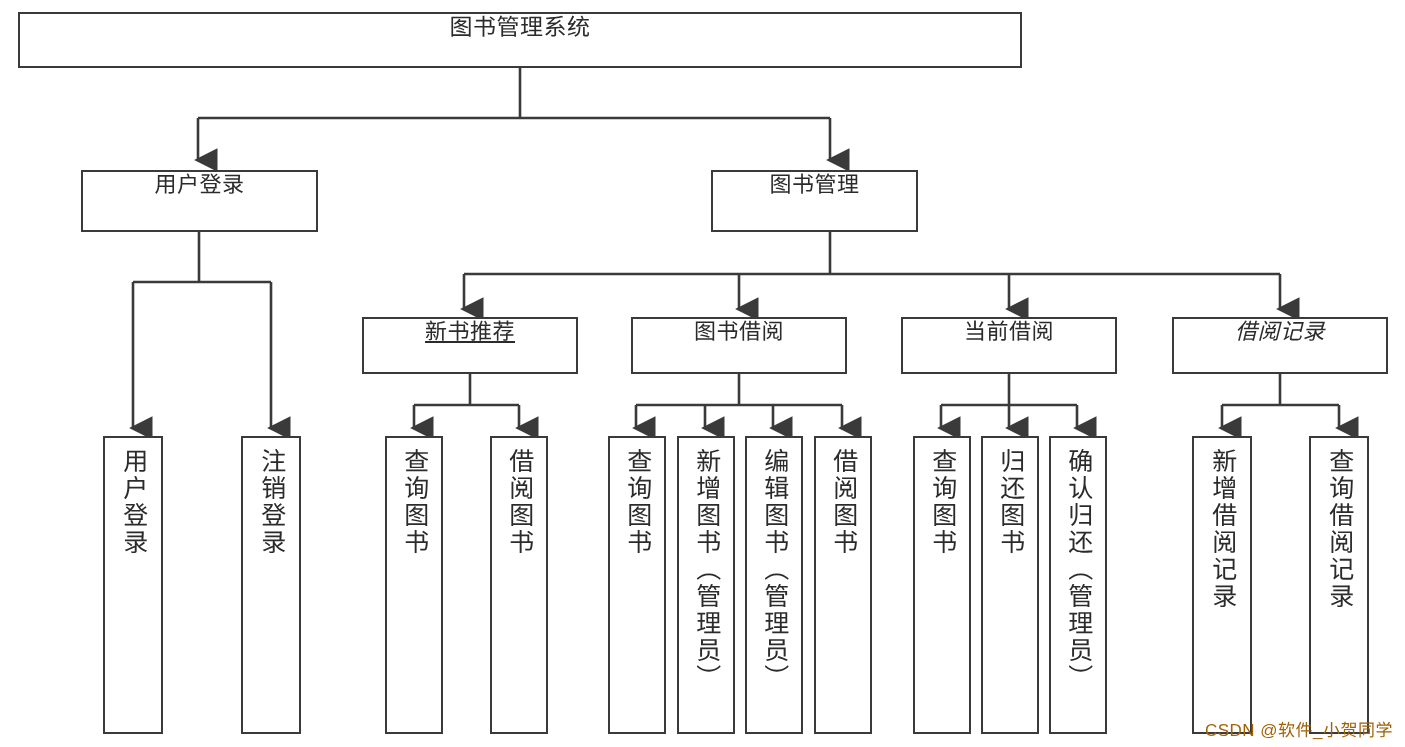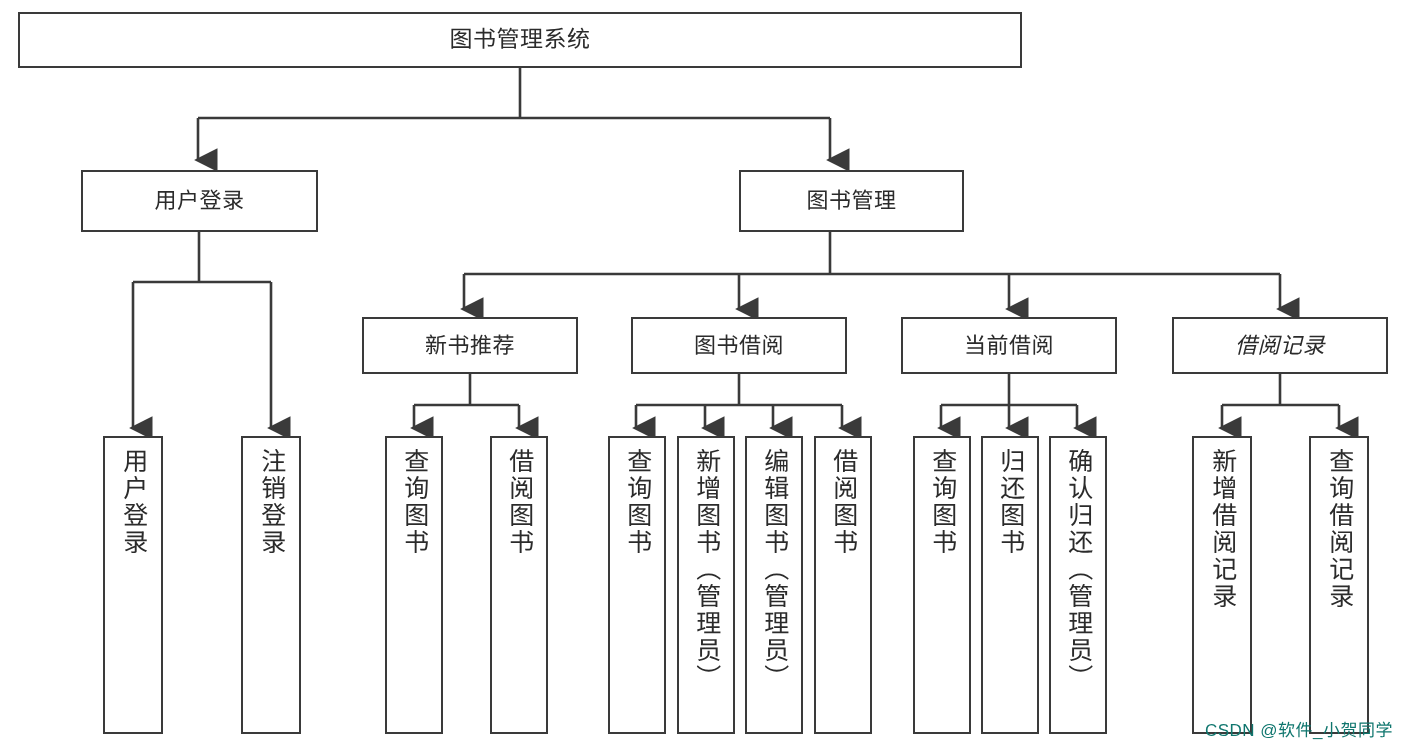--- a/index.html
+++ b/index.html
@@ -25,21 +25,20 @@
     width: 1405px;
     height: 747px;
     pointer-events: none;
   }
   .node {
     position: absolute;
     box-sizing: border-box;
     border: 2px solid #3a3a3a;
     background: #ffffff;
     display: flex;
-    align-items: center;
     justify-content: center;
     text-align: center;
     color: #2b2b2b;
     z-index: 2;
   }
   .node-label {
     display: block;
     line-height: 1.18;
     letter-spacing: 0.5px;
   }
@@ -63,21 +62,21 @@
     font-size: 25px;
     line-height: 1.02;
     letter-spacing: 2px;
     white-space: nowrap;
   }
   .watermark {
     position: absolute;
     right: 12px;
     bottom: 6px;
     font-size: 17px;
-    color: #0f766e;
+    color: #a16207;
     white-space: nowrap;
     z-index: 5;
     letter-spacing: 0.5px;
   }
 </style>
 </head>
 <body>
 
 <div id="canvas">
 
@@ -131,25 +130,25 @@
     </g>
   </svg>
 
   <div class="node h-node root" style="left:18px; top:12px; width:1004px; height:56px;">
     <span class="node-label">图书管理系统</span>
   </div>
 
   <div class="node h-node" style="left:81px; top:170px; width:237px; height:62px;">
     <span class="node-label">用户登录</span>
   </div>
-  <div class="node h-node" style="left:739px; top:170px; width:225px; height:62px;">
+  <div class="node h-node" style="left:711px; top:170px; width:207px; height:62px;">
     <span class="node-label">图书管理</span>
   </div>
 
-  <div class="node h-node" style="left:362px; top:317px; width:216px; height:57px;">
+  <div class="node h-node" style="left:362px; top:317px; width:216px; height:57px;text-decoration:underline;">
     <span class="node-label">新书推荐</span>
   </div>
   <div class="node h-node" style="left:901px; top:317px; width:216px; height:57px;">
     <span class="node-label">当前借阅</span>
   </div>
   <div class="node h-node" style="left:631px; top:317px; width:216px; height:57px;">
     <span class="node-label">图书借阅</span>
   </div>
   <div class="node h-node" style="left:1172px; top:317px; width:216px; height:57px;font-style:italic;">
     <span class="node-label">借阅记录</span>

